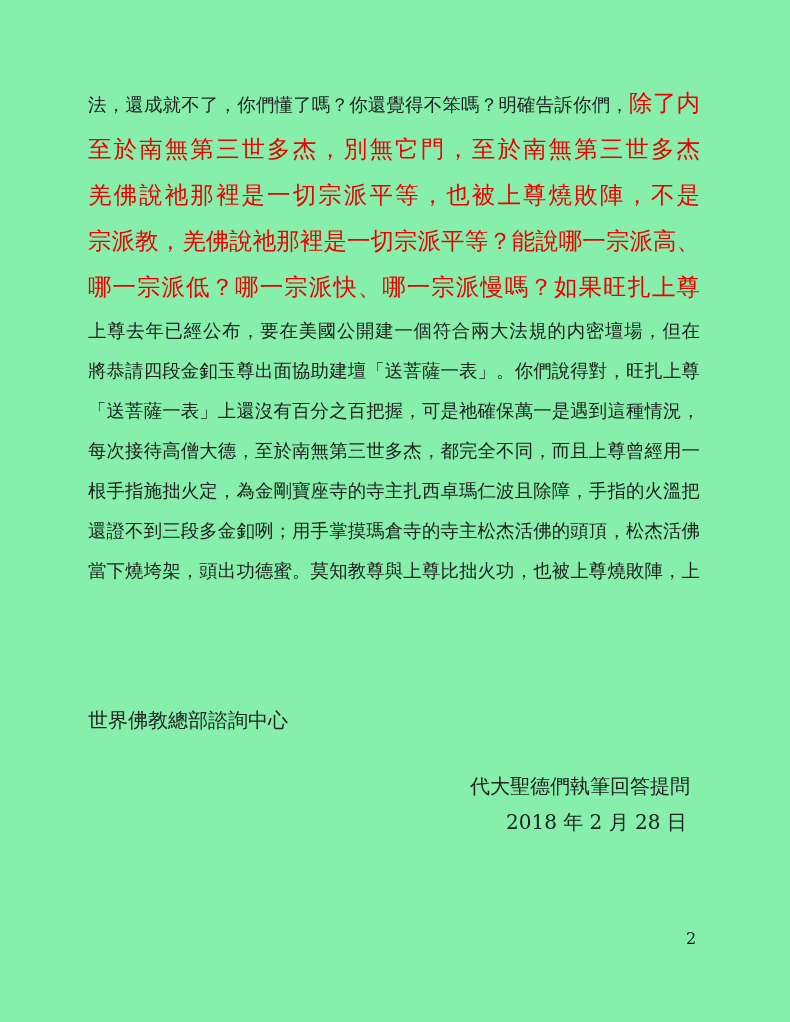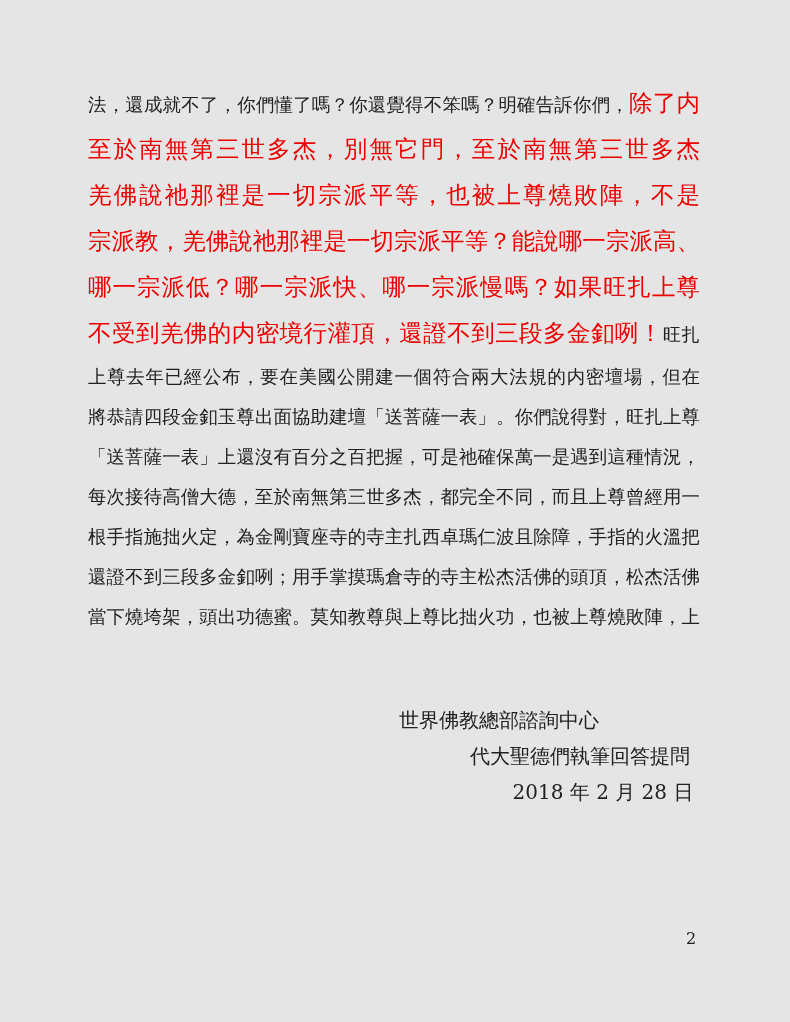--- a/index.html
+++ b/index.html
@@ -8,21 +8,21 @@
   }
   html, body {
     margin: 0;
     padding: 0;
     background: #ffffff;
   }
   .page {
     position: relative;
     width: 790px;
     height: 1022px;
-    background: #e5e5e5;
+    background: #86efac;
     overflow: hidden;
     font-family: "DejaVu Serif", "Liberation Serif", serif;
     color: var(--ink);
   }
   .text-block {
     position: absolute;
     left: 88px;
     top: 81px;
     width: 612px;
   }
@@ -49,44 +49,43 @@
   }
   .signature {
     position: absolute;
     left: 88px;
     top: 702px;
     width: 612px;
     font-size: 20px;
     color: var(--ink);
   }
   .sig-line { line-height: 36px; white-space: nowrap; }
-  .sig-org  { margin-left: 311px; }
-  .sig-by   { margin-left: 382px; }
-  .sig-date { margin-left: 418px; text-align: center; }
+  .sig-org  { }
+  .sig-by   { margin-left: 382px; margin-top: 30px; }
+  .sig-date { margin-left: 418px; }
   .page-number {
     position: absolute;
     left: 686px;
     top: 929px;
     font-size: 16px;
     line-height: 20px;
     color: var(--ink);
   }
 </style>
 </head>
 <body>
 
 <div class="page">
 
   <div class="text-block">
       <div class="line line-lg just"><span class="seg-normal">法，還成就不了，你們懂了嗎？你還覺得不笨嗎？明確告訴你們，</span><span class="seg-emphasis">除了内</span></div>
       <div class="line line-lg just"><span class="seg-emphasis">至於南無第三世多杰，別無它門，至於南無第三世多杰</span></div>
       <div class="line line-lg just"><span class="seg-emphasis">羌佛說祂那裡是一切宗派平等，也被上尊燒敗陣，不是</span></div>
       <div class="line line-lg just"><span class="seg-emphasis">宗派教，羌佛說祂那裡是一切宗派平等？能說哪一宗派高、</span></div>
       <div class="line line-lg just"><span class="seg-emphasis">哪一宗派低？哪一宗派快、哪一宗派慢嗎？如果旺扎上尊</span></div>
-      <div class="line line-lg just"><span class="seg-emphasis">不受到羌佛的内密境行灌頂，還證不到三段多金釦咧！</span><span class="seg-normal">旺扎</span></div>
       <div class="line line-sm just"><span class="seg-normal">上尊去年已經公布，要在美國公開建一個符合兩大法規的内密壇場，但在</span></div>
       <div class="line line-sm just"><span class="seg-normal">將恭請四段金釦玉尊出面協助建壇「送菩薩一表」。你們說得對，旺扎上尊</span></div>
       <div class="line line-sm just"><span class="seg-normal">「送菩薩一表」上還沒有百分之百把握，可是祂確保萬一是遇到這種情況，</span></div>
       <div class="line line-sm just"><span class="seg-normal">每次接待高僧大德，至於南無第三世多杰，都完全不同，而且上尊曾經用一</span></div>
       <div class="line line-sm just"><span class="seg-normal">根手指施拙火定，為金剛寶座寺的寺主扎西卓瑪仁波且除障，手指的火溫把</span></div>
       <div class="line line-sm just"><span class="seg-normal">還證不到三段多金釦咧；用手掌摸瑪倉寺的寺主松杰活佛的頭頂，松杰活佛</span></div>
       <div class="line line-sm just"><span class="seg-normal">當下燒垮架，頭出功德蜜。莫知教尊與上尊比拙火功，也被上尊燒敗陣，上</span></div>
     </div>
 
   <div class="signature">

